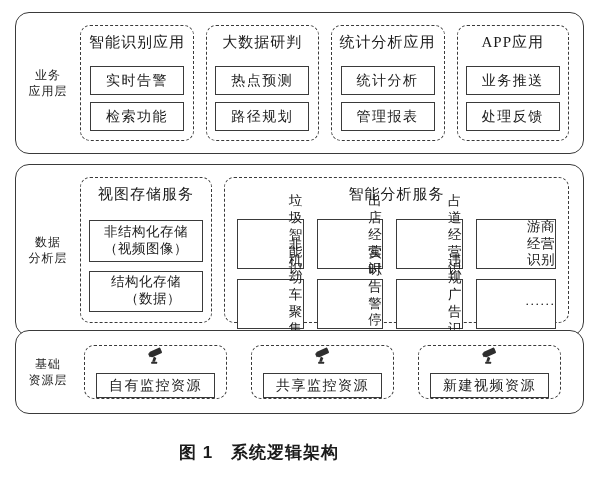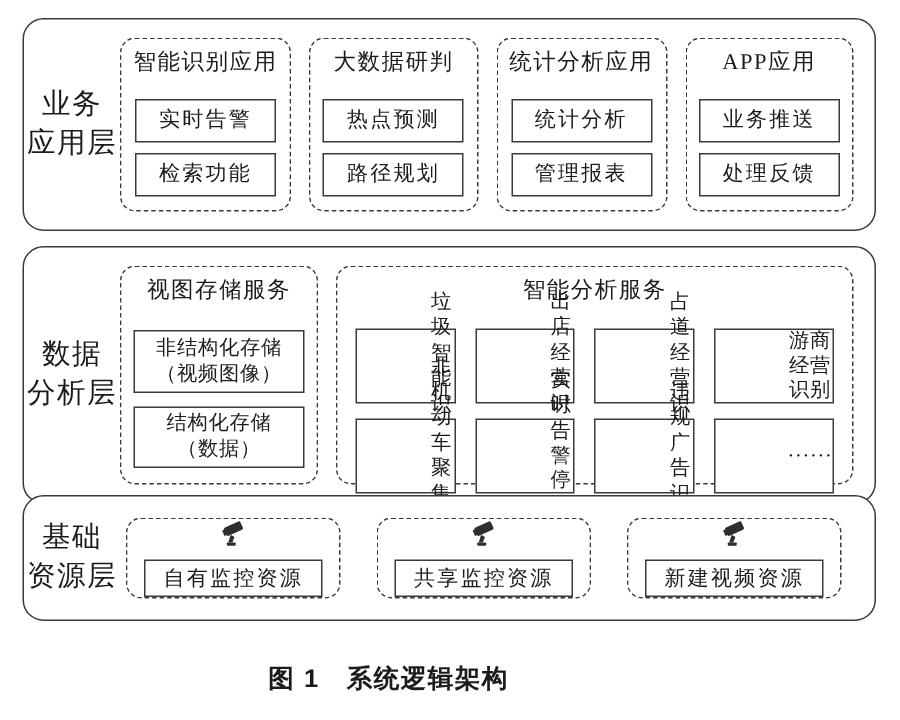--- a/index.html
+++ b/index.html
@@ -12,21 +12,21 @@
     border: 1.6px solid #3a3a3a; border-radius: 14px;
     display: flex; align-items: stretch; background: #fff;
   }
   #layer-business { top: 12px;  height: 142px; }
   #layer-data     { top: 164px; height: 172px; }
   #layer-resource { top: 330px; height: 84px; }
 
   .layer-label {
     width: 64px; flex: 0 0 64px;
     display: flex; align-items: center; justify-content: center;
-    text-align: center; font-size: 19px; line-height: 1.35; letter-spacing: 1px;
+    text-align: center; font-size: 12px; line-height: 1.35; letter-spacing: 1px;
   }
 
   [data-bind] { white-space: pre-line; }
 
   .groups {
     flex: 1 1 auto; display: flex; align-items: stretch;
   }
   #layer-business .groups { gap: 12px; padding: 12px 14px 12px 0; }
   #layer-data .groups     { gap: 12px; padding: 12px 14px 12px 0; }
   #layer-resource .groups { padding: 15px 22px 15px 4px; justify-content: space-between; align-items: center; }
@@ -34,21 +34,21 @@
   .dashed-group {
     border: 1.6px dashed #3a3a3a; border-radius: 10px; background: #fff;
     display: flex; flex-direction: column; align-items: center;
   }
   .app-group { flex: 1 1 0; padding: 7px 8px 9px; }
   .group-title { font-size: 15px; letter-spacing: 1px; line-height: 1.2; margin-bottom: 8px; white-space: nowrap; }
 
   .item-box {
     border: 1.5px solid #3a3a3a; background: #fff;
     display: flex; align-items: center; justify-content: center;
-    text-align: center; font-size: 14px; letter-spacing: 1.5px; line-height: 1.25;
+    text-align: right; font-size: 14px; letter-spacing: 1.5px; line-height: 1.25;
   }
   .app-group .item-box { width: 94px; height: 32px; margin-top: 7px; }
   .app-group .item-box:first-of-type { margin-top: 0; }
 
   .storage-group { flex: 0 0 132px; padding: 7px 7px 10px; }
   .storage-group .item-box { width: 114px; height: 51px; margin-top: 9px; font-size: 13.5px; letter-spacing: 0.5px; }
   .storage-group .item-box:first-of-type { margin-top: 0; }
 
   .analysis-group { flex: 1 1 auto; padding: 7px 12px 10px; }
   .analysis-grid {

